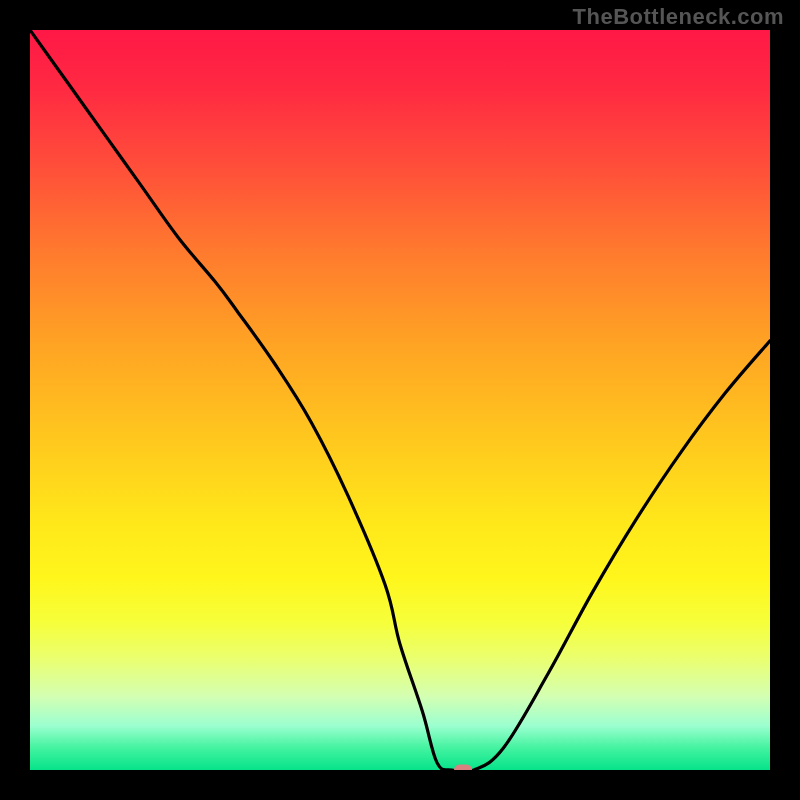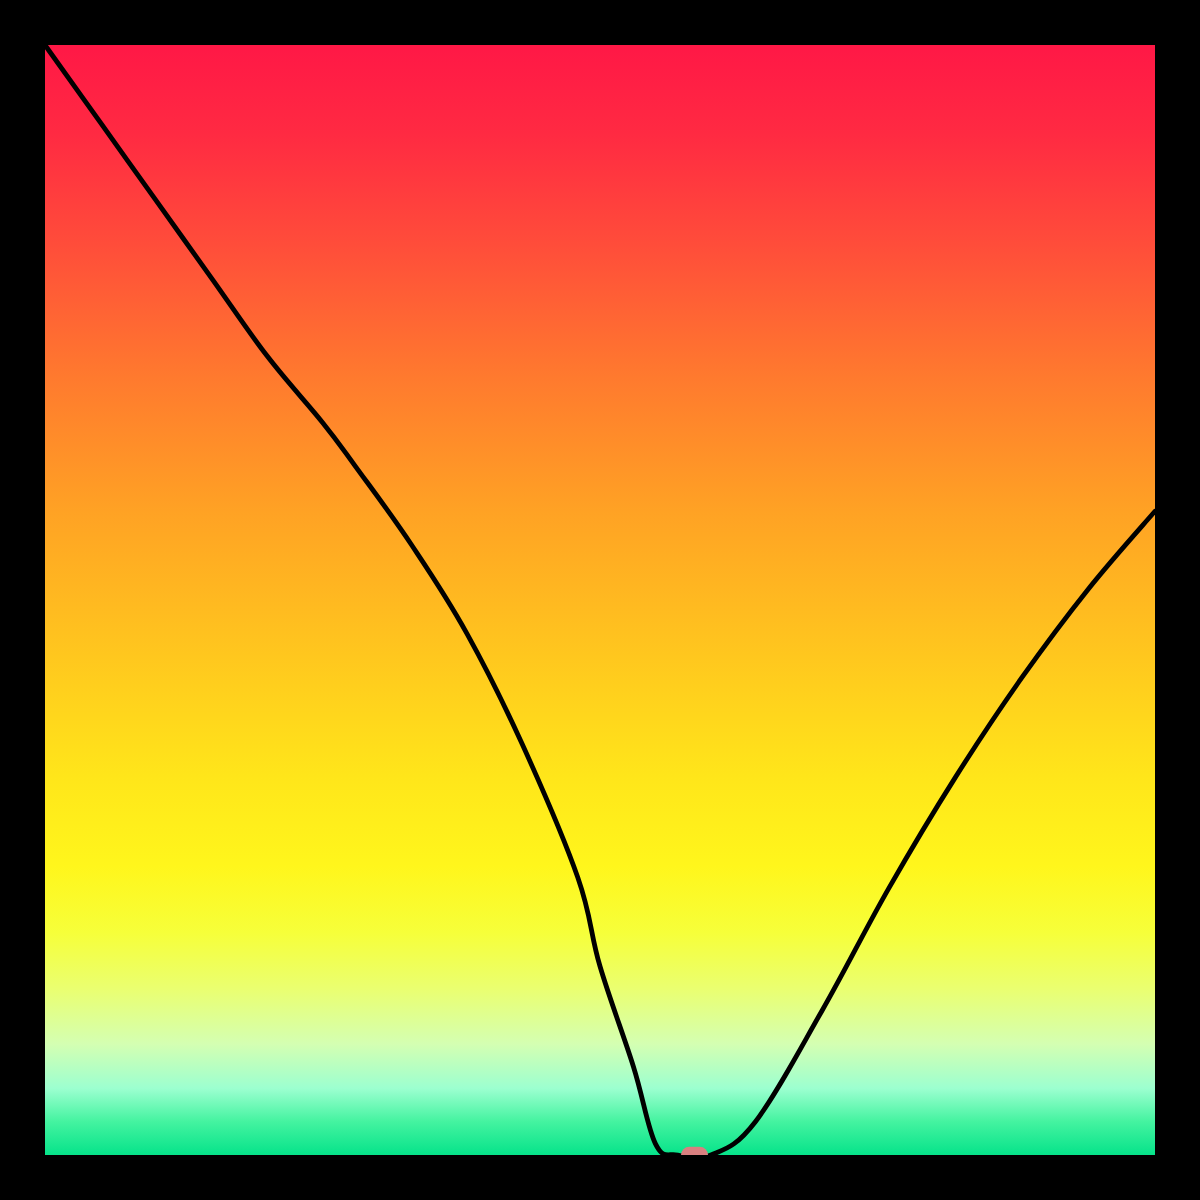--- a/index.html
+++ b/index.html
@@ -69,20 +69,21 @@
     background: #d98080;
     border-radius: 6px;
     transform: translate(-50%, -50%);
   }
 </style>
 </head>
 <body>
 
 <div class="frame">
 
+  <div class="watermark">TheBottleneck.com</div>
 
   <div class="plot-area">
     <div class="gradient"></div>
 
     <svg class="curve" viewBox="0 0 740 740" preserveAspectRatio="none">
       <path id="curve-path" fill="none" stroke="#000" stroke-width="3.2" stroke-linecap="round" stroke-linejoin="round" d="M 0.0 0.0 C 6.7 9.3, 23.7 33.2, 37.0 51.8 C 50.3 70.4, 60.7 85.0, 74.0 103.6 C 87.3 122.2, 97.7 136.8, 111.0 155.4 C 124.3 174.0, 134.7 189.9, 148.0 207.2 C 161.3 224.5, 174.3 238.3, 185.0 251.6 C 195.7 264.9, 196.5 266.5, 207.2 281.2 C 217.9 295.9, 230.9 313.0, 244.2 333.0 C 257.5 353.0, 267.9 368.2, 281.2 392.2 C 294.5 416.2, 304.9 436.9, 318.2 466.2 C 331.5 495.5, 345.9 528.4, 355.2 555.0 C 364.5 581.6, 363.3 591.6, 370.0 614.2 C 376.7 636.8, 385.5 659.5, 392.2 680.8 C 398.9 702.1, 401.7 721.9, 407.0 732.6 C 412.3 743.3, 415.1 738.7, 421.8 740.0 C 428.5 741.3, 434.7 744.0, 444.0 740.0 C 453.3 736.0, 460.3 735.1, 473.6 717.8 C 486.9 700.5, 502.0 671.8, 518.0 643.8 C 534.0 615.8, 546.4 590.4, 562.4 562.4 C 578.4 534.4, 590.8 513.7, 606.8 488.4 C 622.8 463.1, 635.2 444.4, 651.2 421.8 C 667.2 399.2, 679.6 382.6, 695.6 362.6 C 711.6 342.6, 732.0 320.1, 740.0 310.8"></path>
     </svg>
 
     <div class="marker" id="marker" style="left: 432.9px; top: 740px;"></div>
   </div>

